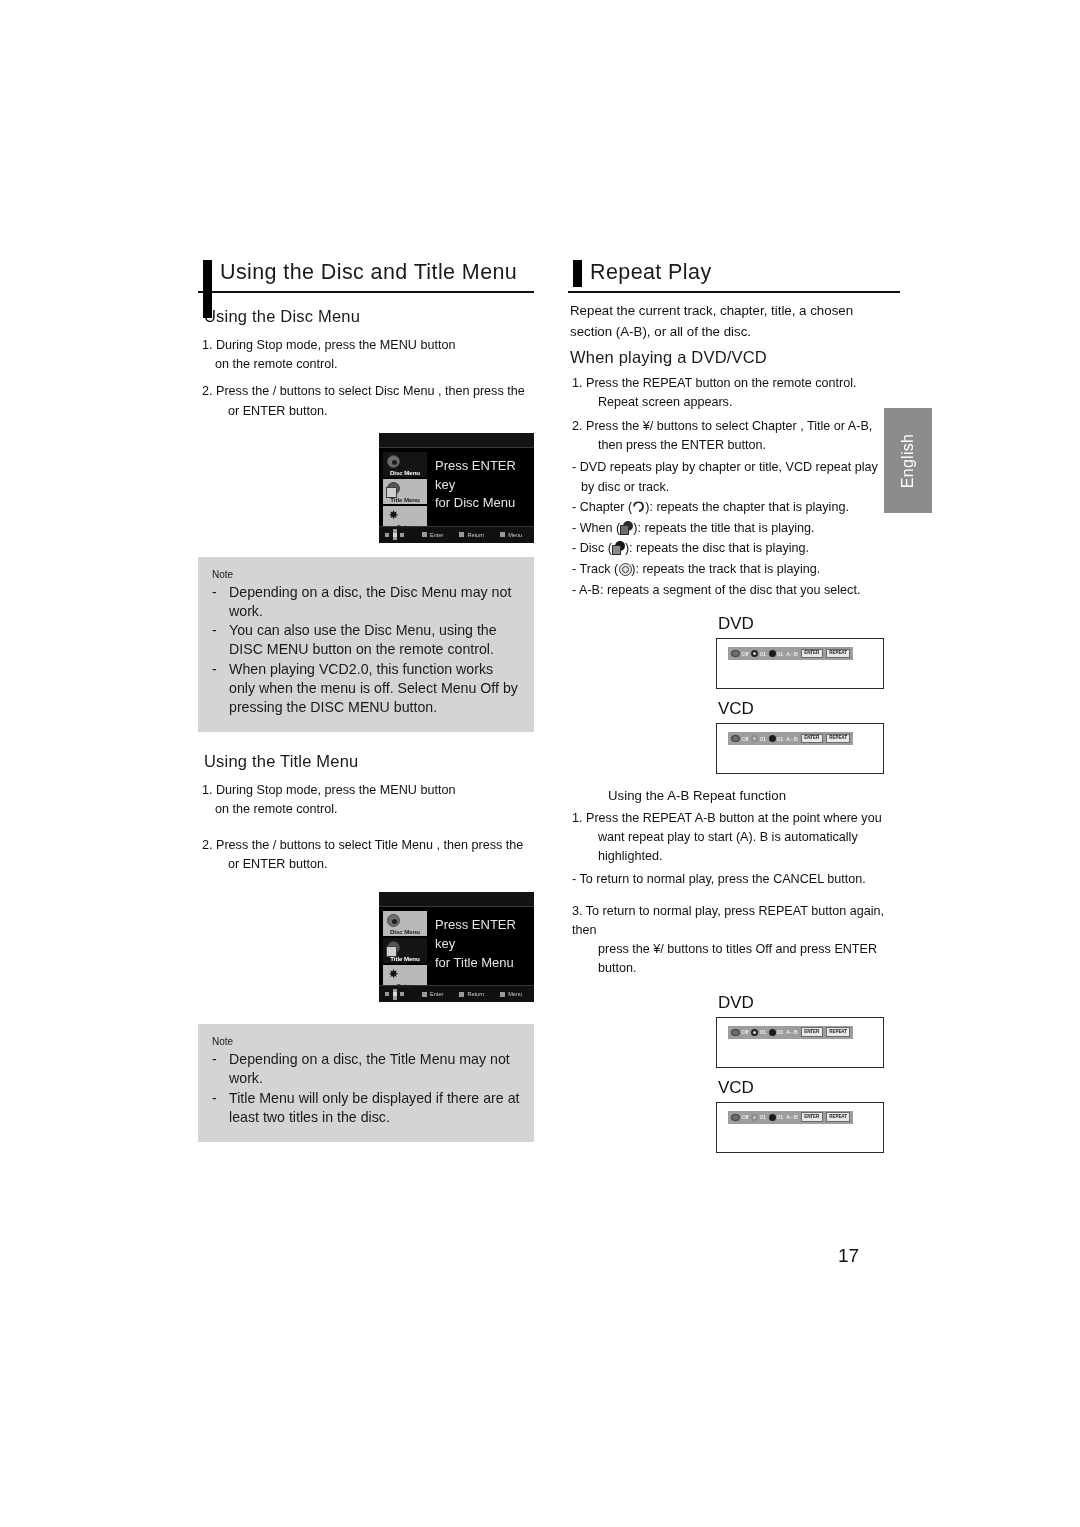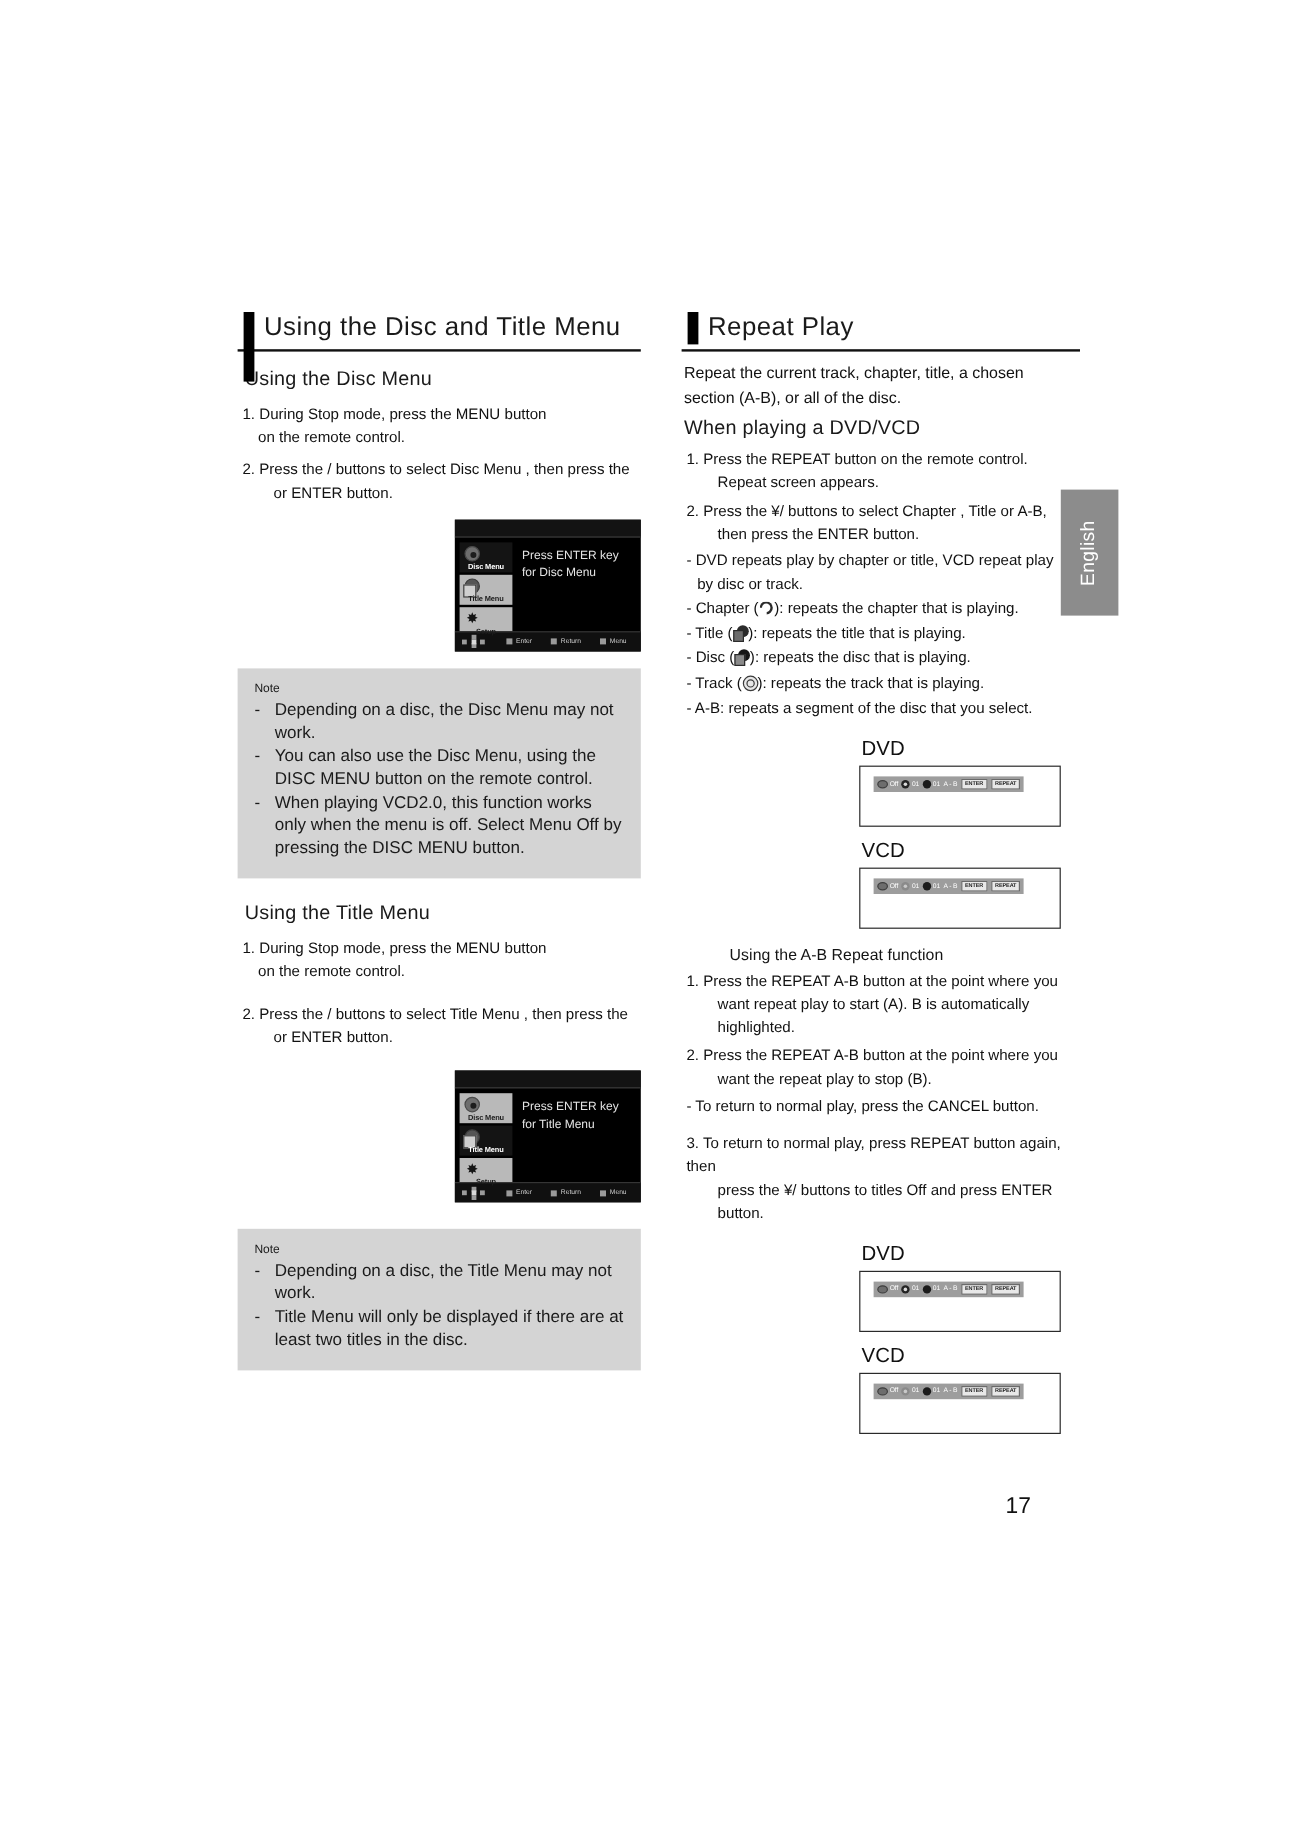--- a/index.html
+++ b/index.html
@@ -267,21 +267,21 @@
   }
   .ic-gear {
     color: #151515;
     font-size: 12px;
     line-height: 13px;
     text-align: center;
   }
   .osd-msg {
     position: absolute;
     left: 56px; top: 24px;
-    font-size: 10px;
+    font-size: 13px;
     line-height: 1.45;
     color: #e4e4e4;
   }
   .osd-botbar {
     position: absolute;
     left: 0; bottom: 0;
     width: 100%; height: 17px;
     background: #101010;
     border-top: 1px solid #353535;
     display: flex;
@@ -604,21 +604,21 @@
     <div class="dash">
       <span>- </span><span>DVD repeats play by chapter or title, VCD repeat play</span>
       <span class="cont">by disc or track.</span>
     </div>
 
     <div class="dash">
       <span>- </span><span>Chapter (</span><span class="glyph glyph-chapter"></span><span>): repeats the chapter that is playing.</span>
     </div>
 
     <div class="dash">
-      <span>- </span><span>Title (</span><span class="glyph glyph-title"></span><span>): repeats the title that is playing.</span>
+      <span>- </span><span>When (</span><span class="glyph glyph-title"></span><span>): repeats the title that is playing.</span>
     </div>
 
     <div class="dash">
       <span>- </span><span>Disc (</span><span class="glyph glyph-disc"></span><span>): repeats the disc that is playing.</span>
     </div>
 
     <div class="dash">
       <span>- </span><span>Track (</span><span class="glyph glyph-track"></span><span>): repeats the track that is playing.</span>
     </div>
 
@@ -675,25 +675,20 @@
     </div>
 
     <h3 class="h3" style="margin-top:14px;margin-left:40px;">Using the A-B Repeat function</h3>
 
     <div class="step" style="margin-bottom:4px;">
       <span>1.</span>
       <span>Press the REPEAT A-B button at the point where you</span>
       <span class="cont2">want repeat play to start (A). B is automatically highlighted.</span>
     </div>
 
-    <div class="step" style="margin-bottom:4px;">
-      <span>2.</span>
-      <span>Press the REPEAT A-B button at the point where you</span>
-      <span class="cont2">want the repeat play to stop (B).</span>
-    </div>
 
     <div class="dash" style="margin-bottom:12px;">
       <span>- </span><span>To return to normal play, press the CANCEL  button.</span>
     </div>
 
     <div class="step">
       <span>3.</span>
       <span>To return to normal play, press REPEAT button again, then</span>
       <span class="cont2">press the  ¥/    buttons to titles Off and press ENTER</span>
       <span class="cont2">button.</span>

